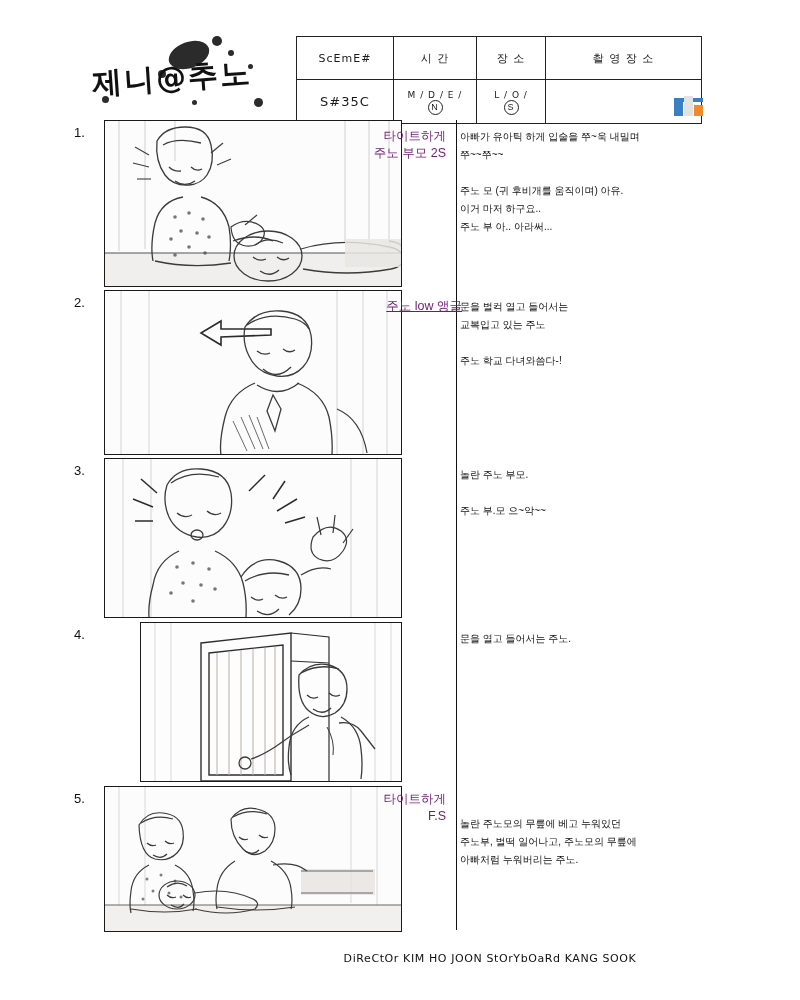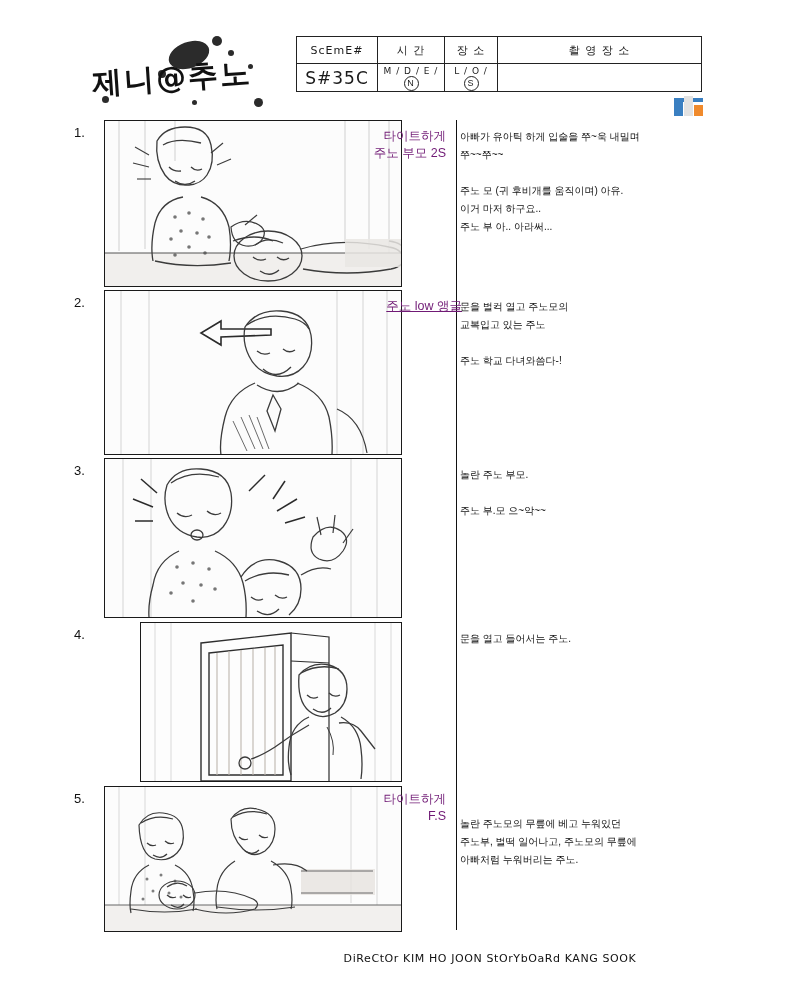--- a/index.html
+++ b/index.html
@@ -55,32 +55,32 @@
     left: 296px;
     top: 36px;
     width: 406px;
     border-collapse: collapse;
     font-size: 11px;
   }
   .hdr-table td {
     border: 1px solid #222;
     text-align: center;
     vertical-align: middle;
-    padding: 0;
+    padding: 8px;
     height: 26px;
     letter-spacing: 1px;
   }
   .hdr-label {
     font-family: "DejaVu Sans", sans-serif;
     font-size: 11px;
     letter-spacing: 1.5px;
   }
   .hdr-scene-val {
     font-family: "DejaVu Sans", sans-serif;
-    font-size: 17px;
+    font-size: 13px;
     letter-spacing: 1px;
   }
   .mdein {
     font-family: "DejaVu Sans", sans-serif;
     font-size: 9px;
     letter-spacing: 1px;
   }
   .circled {
     display: inline-block;
     border: 1px solid #222;
@@ -320,21 +320,21 @@
           <line x1="128" y1="130" x2="142" y2="160"></line>
           <line x1="136" y1="126" x2="150" y2="158"></line>
           <line x1="144" y1="124" x2="158" y2="158"></line>
           <line x1="152" y1="126" x2="164" y2="158"></line>
         </g>
         <path d="M232 118 q24 10 30 44" fill="none" stroke="#3b3b3b" stroke-width="1.2"></path>
       </svg>
     </div>
   </div>
   <div class="dir-note" style="left:306px; top:8px; width:156px;text-decoration:underline;">주노 low 앵글</div>
-  <div class="dialog" style="left:460px; top:8px; width:330px;">문을 벌컥 열고 주노모의
+  <div class="dialog" style="left:460px; top:8px; width:330px;">문을 벌컥 열고 들어서는
 교복입고 있는 주노
 
 주노          학교 다녀와씀다-!</div>
 </div>
 
 <div class="row" style="top:458px;">
   <div class="row-num" style="left:74px; top:5px;">3.</div>
   <div class="panel" style="left:104px; top:0px; width:296px; height:158px;">
     <div class="panel-inner">
       <svg viewBox="0 0 296 158" width="296" height="158">

